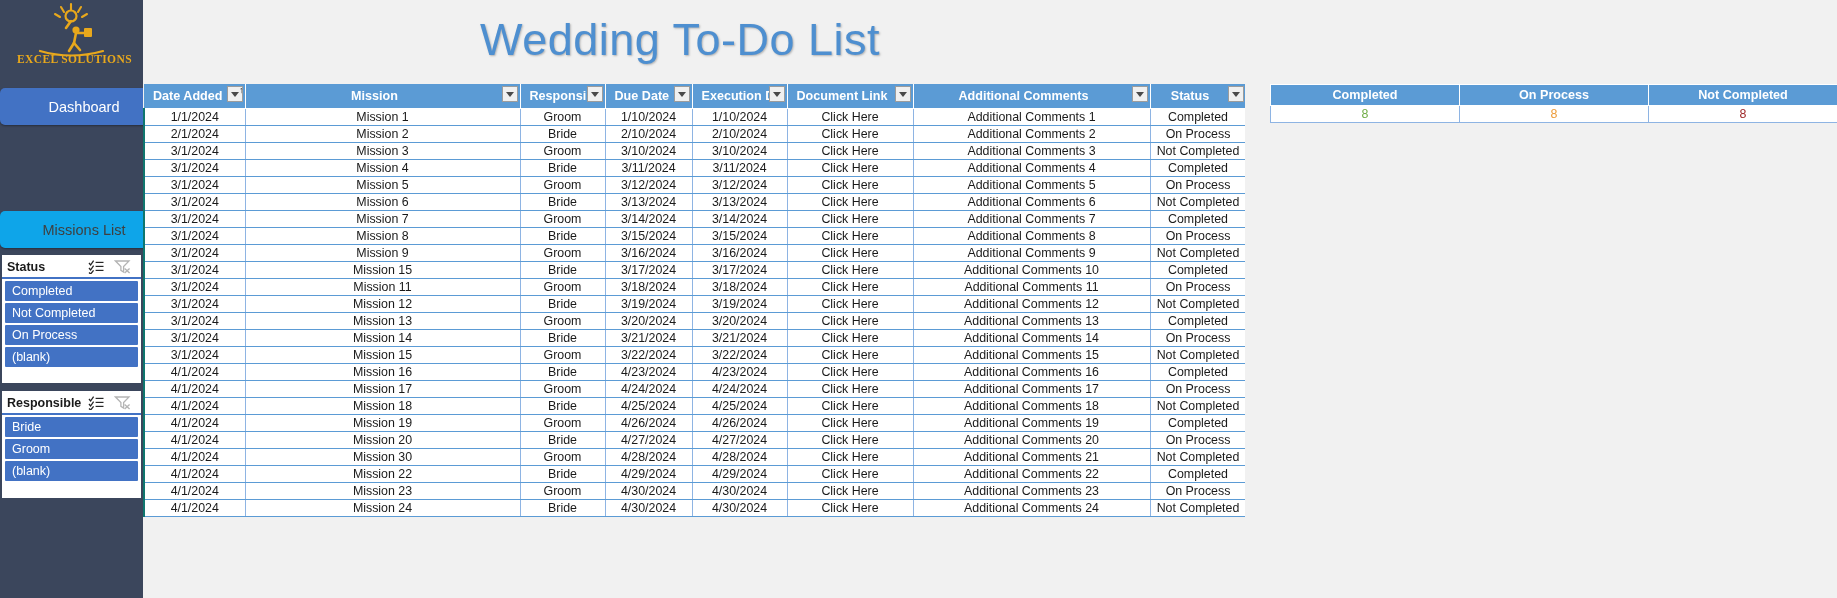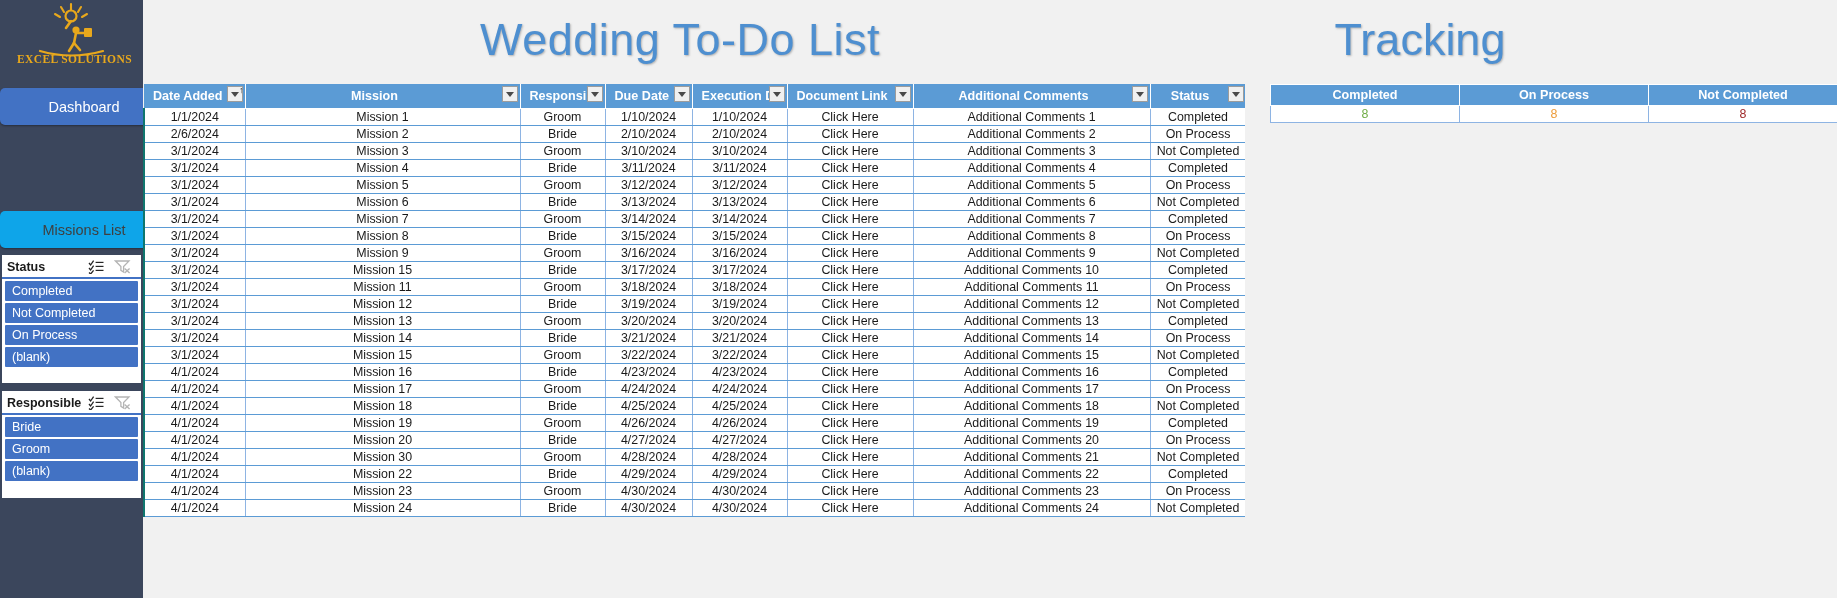--- a/index.html
+++ b/index.html
@@ -238,21 +238,20 @@
       </div>
       <div>
         <div class="slicer-item">Bride</div>
         <div class="slicer-item">Groom</div>
         <div class="slicer-item">(blank)</div>
       </div>
     </div>
   </div>
 
   <div id="main-title">Wedding To-Do List</div>
-  <div id="tracking-title">Tracking</div>
 
   <div id="table-wrap">
     <table class="grid">
       <colgroup>
         <col style="width:101px">
           <col style="width:275px">
           <col style="width:85px">
         <col style="width:87px">
           <col style="width:95px">
           <col style="width:126px">
@@ -317,21 +316,21 @@
             <td>1/1/2024</td>
             <td>Mission 1</td>
             <td>Groom</td>
             <td>1/10/2024</td>
             <td>1/10/2024</td>
             <td>Click Here</td>
             <td>Additional Comments 1</td>
             <td class="st-completed">Completed</td>
           </tr>
           <tr>
-            <td>2/6/2024</td>
+            <td>2/1/2024</td>
             <td>Mission 2</td>
             <td>Bride</td>
             <td>2/10/2024</td>
             <td>2/10/2024</td>
             <td>Click Here</td>
             <td>Additional Comments 2</td>
             <td class="st-process">On Process</td>
           </tr>
           <tr>
             <td>3/1/2024</td>

